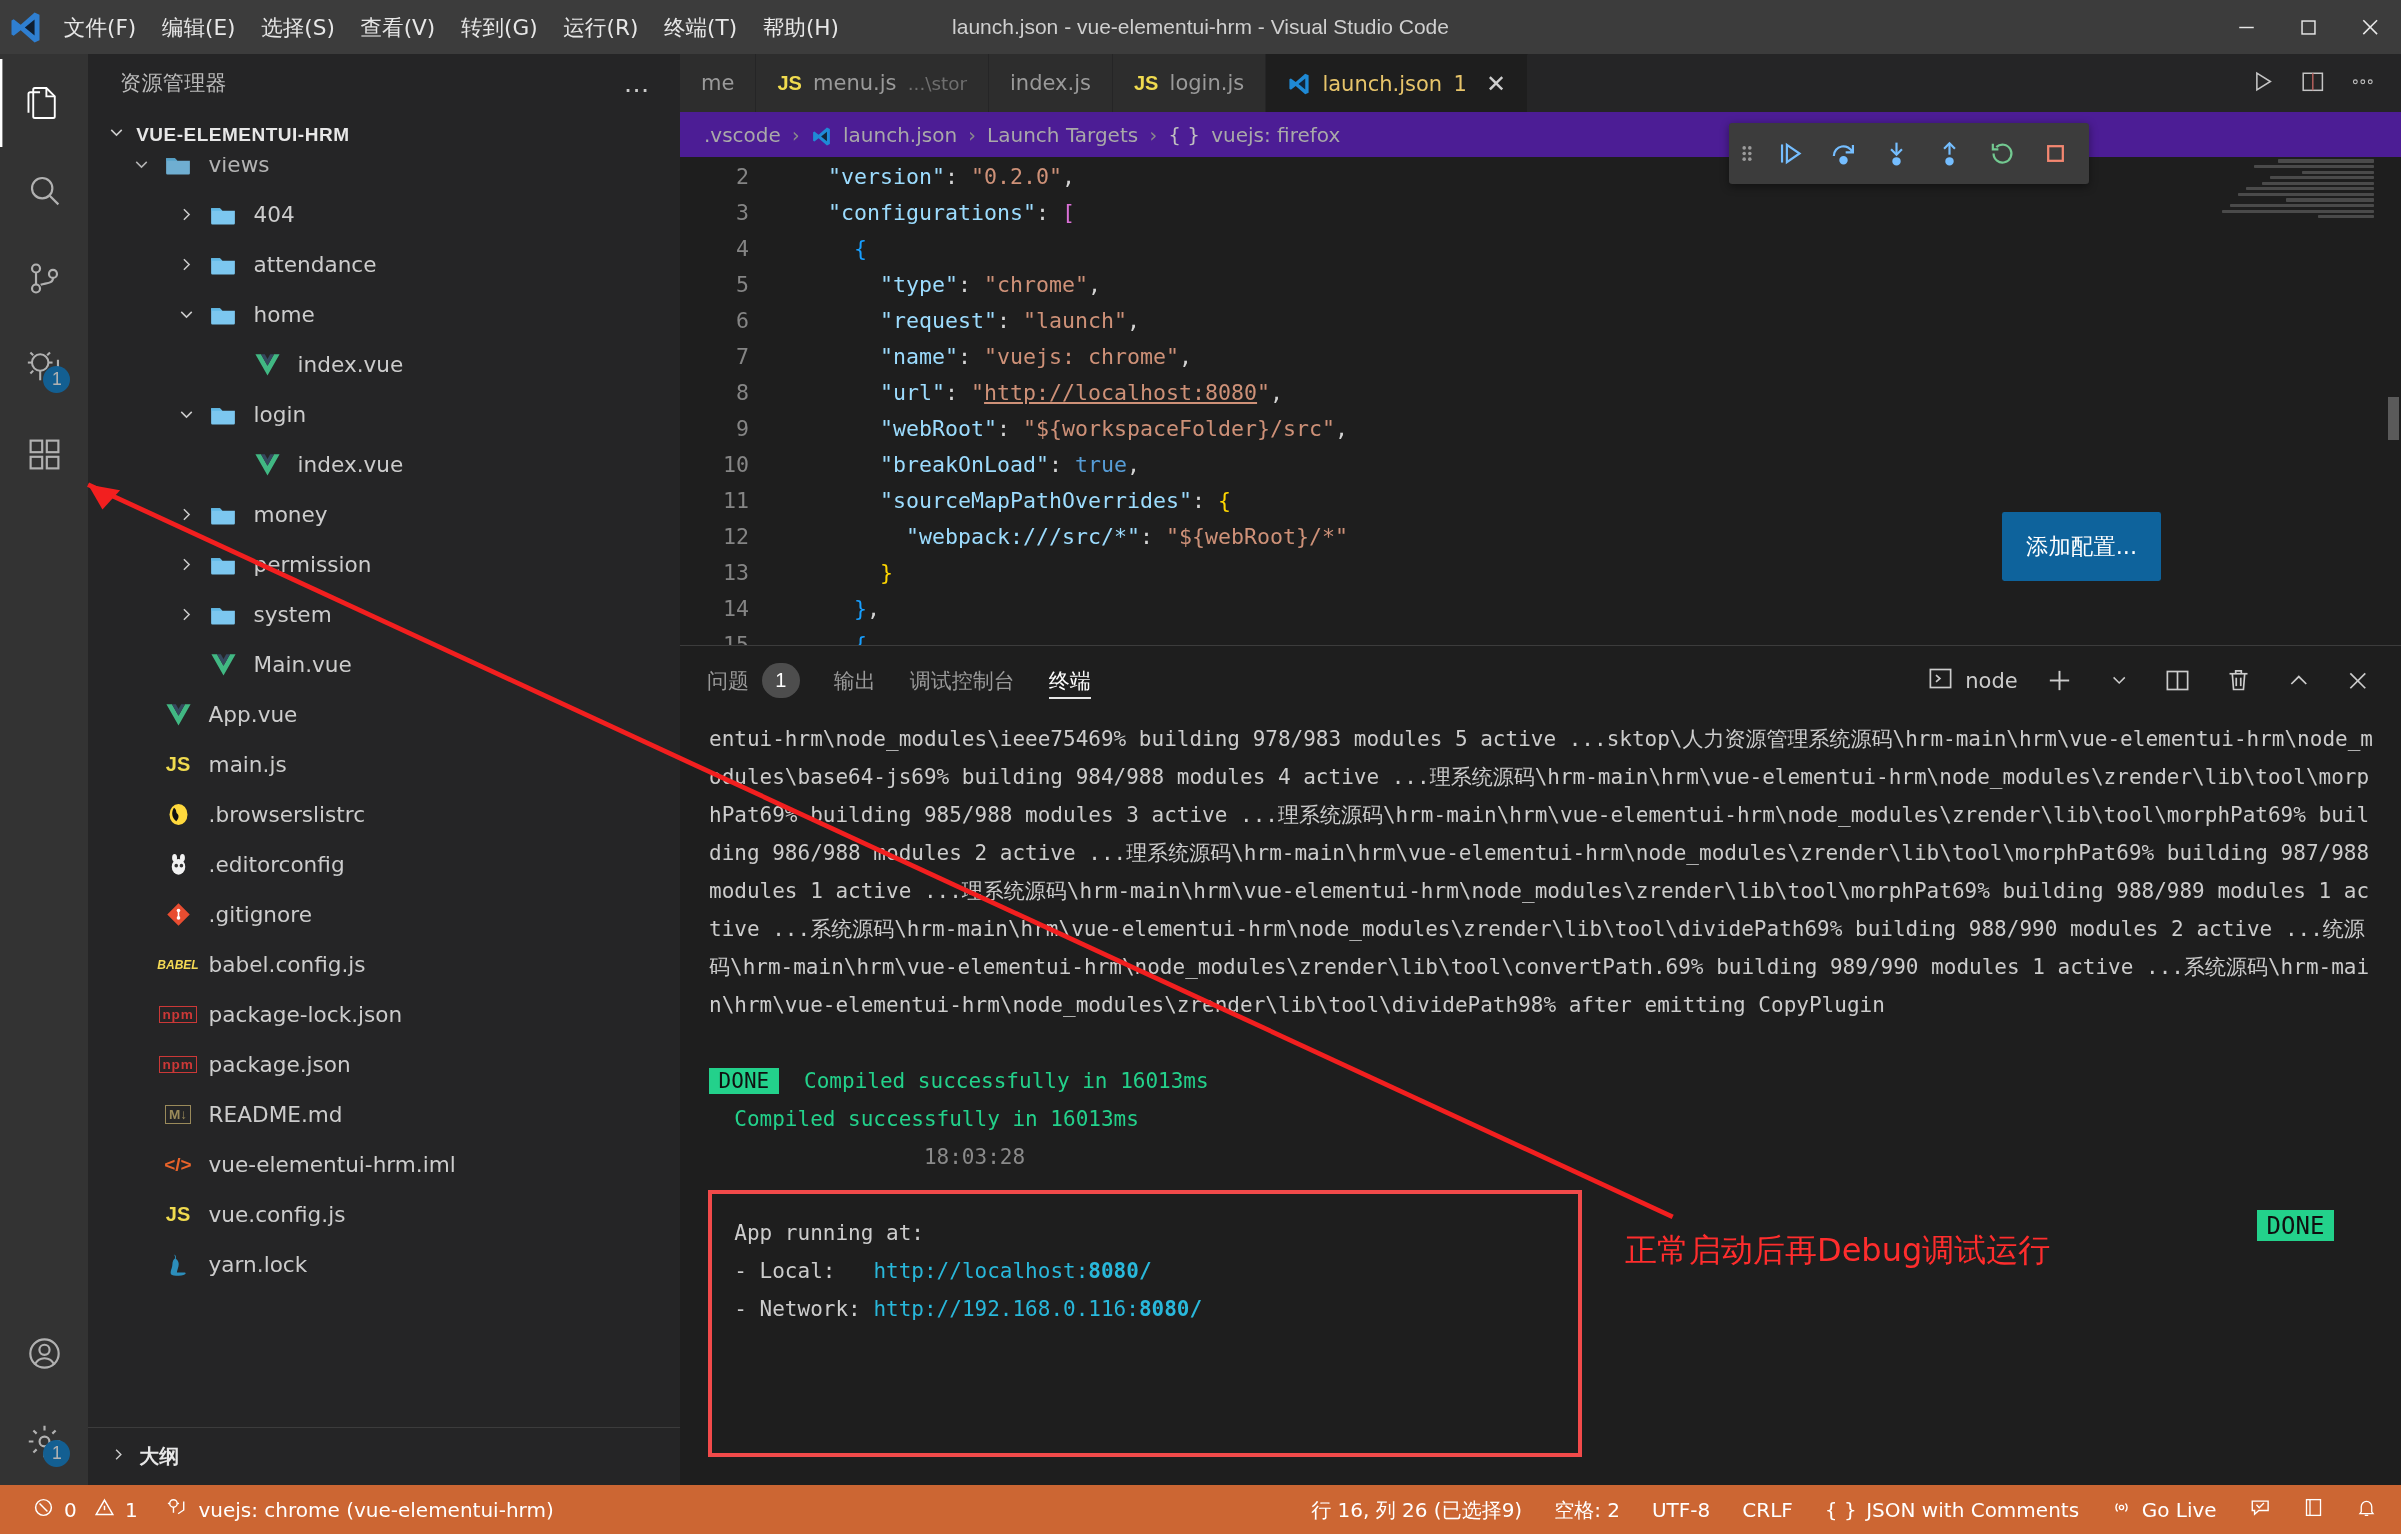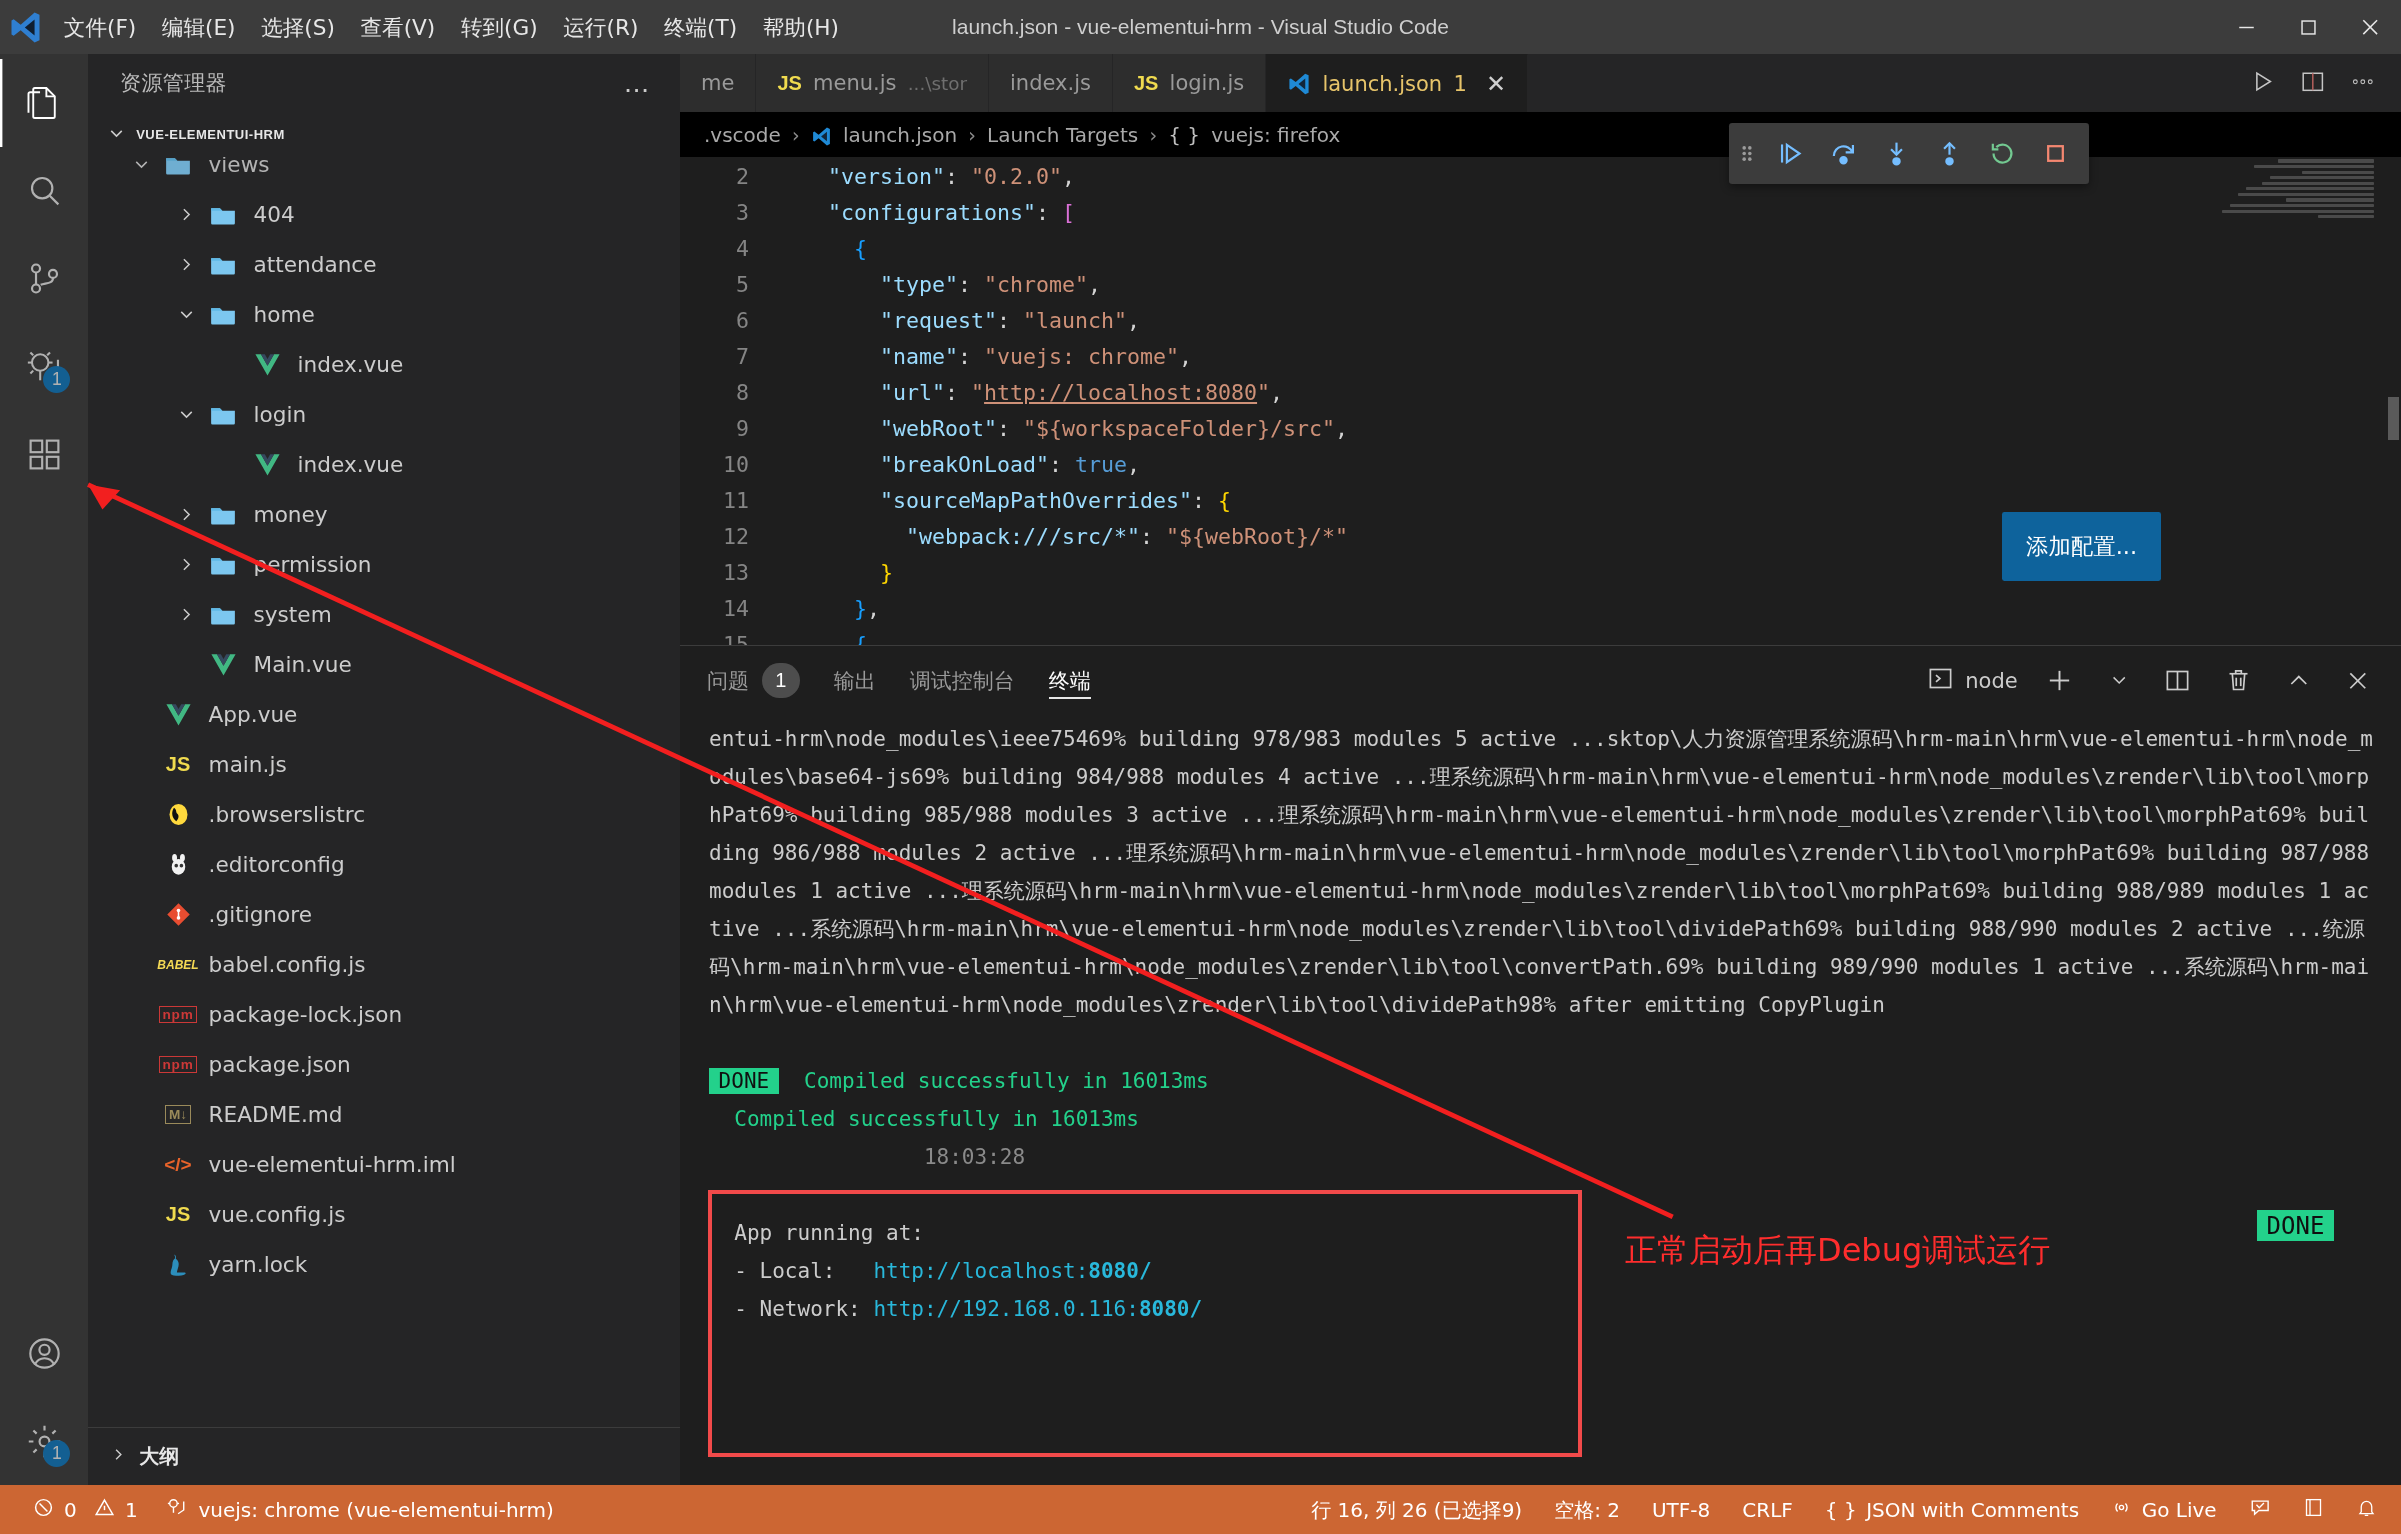--- a/index.html
+++ b/index.html
@@ -58,21 +58,21 @@
     color: #cccccc; min-height: 0;
   }
   .sb-header {
     height: 58px; display: flex; align-items: center; padding: 0 29px 0 32px;
     font-size: 21px; letter-spacing: 0.4px; color: #bbbbbb;
     font-family: "DejaVu Sans", sans-serif;
   }
   .sb-dots { margin-left: auto; font-size: 25.6px; letter-spacing:1.6px; color:#cccccc; line-height:0.4;}
   .sb-section-title {
     height: 45px; display: flex; align-items: center; padding-left: 17.6px; gap: 9.6px;
-    font-size: 13px; font-weight: bold; color: #e7e7e7; letter-spacing: 0.5px;
+    font-size: 19px; font-weight: bold; color: #e7e7e7; letter-spacing: 0.5px;
   }
   .tree { flex: 1 1 auto; overflow: hidden; padding-top: 1.6px; position: relative; padding-left: 16px; }
   .trow {
     height: 50px; display: flex; align-items: center; font-size: 21.6px; color: #cccccc;
     white-space: nowrap; padding-right: 8px;
   }
   .chev { width: 32px; display:flex; align-items:center; justify-content:center; flex:0 0 32px; }
   .chev svg { stroke: #cccccc; fill:none; }
   .ficon { width: 42px; flex:0 0 42px; display: flex; align-items: center; justify-content: center; }
   .tlabel { padding-left: 9.6px; font-family: "DejaVu Sans", sans-serif; font-size: 21.6px; }
@@ -101,21 +101,21 @@
   .debug-toolbar {
     position: absolute; left: 1049px; top: 69px; height: 61px; width: 360px;
     background: #3c3c3c; border-radius: 3.2px; display: flex; align-items: center;
     gap: 0; z-index: 40; box-shadow: 0 2.4px 8px rgba(0,0,0,.4);
   }
   .dbg-grip { width: 35px; display:flex; align-items:center; justify-content:center; }
   .dbg-btn { width: 53px; height: 61px; display:flex; align-items:center; justify-content:center; }
 
   .breadcrumb {
     height: 45px; display: flex; align-items: center; padding-left: 24px; gap: 11.2px;
-    font-size: 20px; color: #a9a9a9; background:#000000; flex: 0 0 45px;
+    font-size: 20px; color: #a9a9a9; background:#4c1d95; flex: 0 0 45px;
     font-family: "DejaVu Sans", sans-serif;
   }
   .bc-sep { color: #8a8a8a; font-size: 19px; }
 
   .editor { flex: 1 1 auto; position: relative; overflow: hidden; background:#1e1e1e; min-height:0;}
   .code {
     font-family: "DejaVu Sans Mono", monospace; font-size: 21.6px; line-height: 36px;
     white-space: pre; padding-top: 1.6px;
   }
   .cline { display: flex; height: 36px; }

